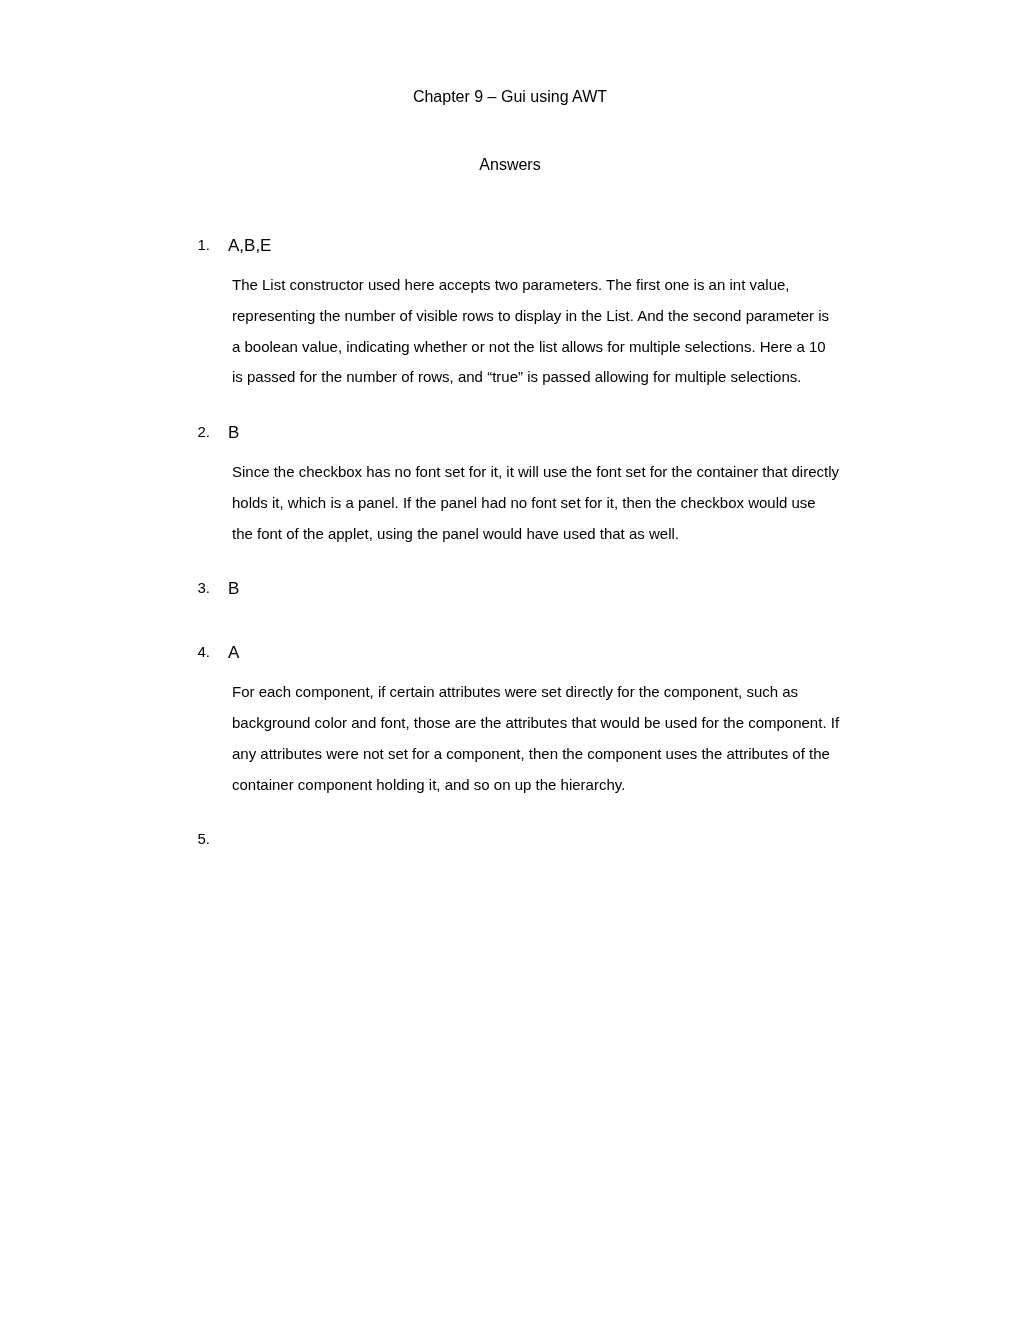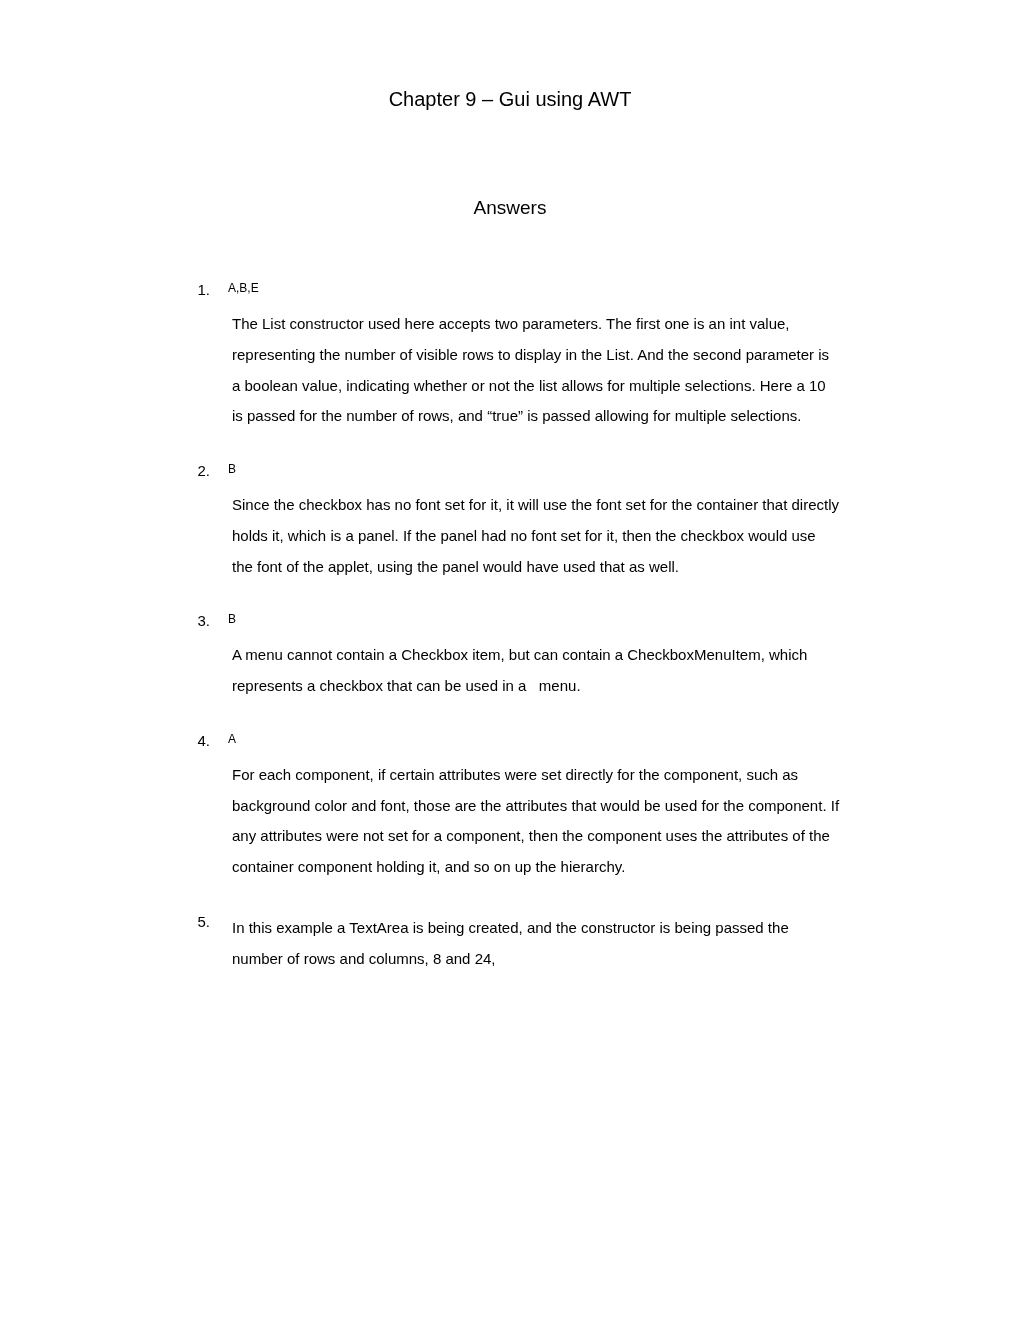--- a/index.html
+++ b/index.html
@@ -10,27 +10,27 @@
     font-size: 15px;
     color: #000;
     width: 1020px;
     height: 1320px;
   }
   .page {
     padding: 88px 170px 0 170px;
   }
   .chapter-title {
     text-align: center;
-    margin-bottom: 86px;
-    font-size: 20px;
+    margin-bottom: 50px;
+    font-size: 16px;
   }
   .answers-heading {
     text-align: center;
     margin-bottom: 62px;
-    font-size: 19px;
+    font-size: 16px;
   }
   .answer-list {
     list-style: none;
     padding: 0;
     margin: 0;
   }
   .answer-item {
     display: flex;
     margin-bottom: 30px;
   }
@@ -38,21 +38,21 @@
     width: 40px;
     text-align: right;
     padding-right: 18px;
     flex-shrink: 0;
     font-size: 15px;
   }
   .answer-body {
     flex: 1;
   }
   .answer-code {
-    font-size: 12px;
+    font-size: 17px;
     margin-bottom: 14px;
   }
   .answer-text {
     font-size: 15px;
     line-height: 2.05;
     padding-left: 4px;
     padding-right: 10px;
   }
 </style>
 </head>
@@ -79,34 +79,32 @@
       <div class="answer-body">
         <div class="answer-code">B</div>
         <div class="answer-text">Since the checkbox has no font set for it, it will use the font set for the container that directly holds it, which is a panel. If the panel had no font set for it, then the checkbox would use the font of the applet, using the panel would have used that as well.</div>
       </div>
     </li>
 
     <li class="answer-item">
       <div class="answer-number">3.</div>
       <div class="answer-body">
         <div class="answer-code">B</div>
-        <div class="answer-text">A menu cannot contain a Checkbox item, but can contain a CheckboxMenuItem, which represents a checkbox that can be used in a &nbsp; menu.</div>
       </div>
     </li>
 
     <li class="answer-item">
       <div class="answer-number">4.</div>
       <div class="answer-body">
         <div class="answer-code">A</div>
         <div class="answer-text">For each component, if certain attributes were set directly for the component, such as background color and font, those are the attributes that would be used for the component. If any attributes were not set for a component, then the component uses the attributes of the container component holding it, and so on up the hierarchy.</div>
       </div>
     </li>
 
     <li class="answer-item">
       <div class="answer-number">5.</div>
       <div class="answer-body">
-        <div class="answer-text">In this example a TextArea is being created, and the constructor is being passed the number of rows and columns, 8 and 24,</div>
       </div>
     </li>
 
   </ol>
 
 </div>
 
 </body></html>

